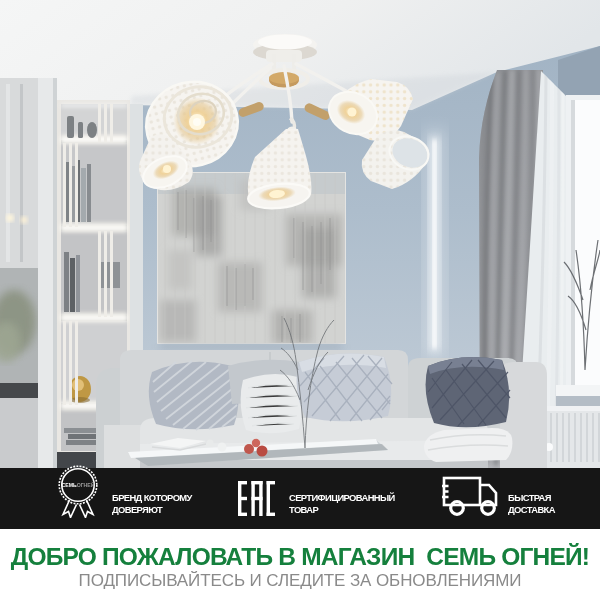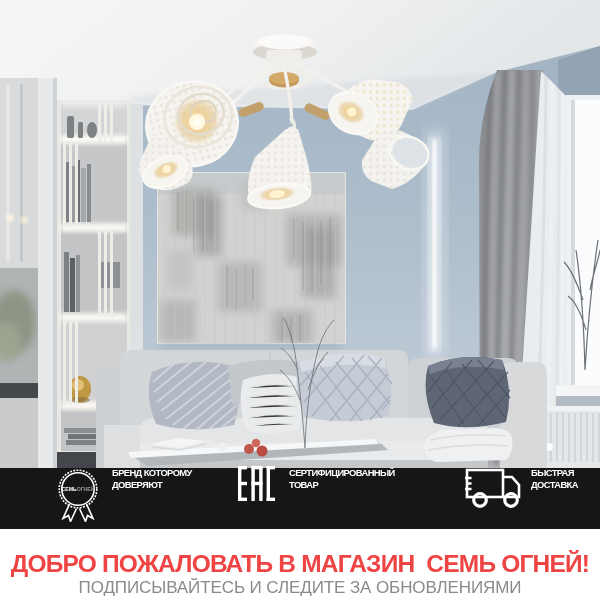--- a/index.html
+++ b/index.html
@@ -1,22 +1,22 @@
 <!DOCTYPE html>
 <html><head>
 <meta charset="utf-8">
 <style>
   html,body{margin:0;padding:0;background:#fff}
   .page{position:relative;width:600px;height:600px;overflow:hidden;font-family:"Liberation Sans",sans-serif;background:#fff}
   .photo{position:absolute;left:0;top:0;width:600px;height:468px}
   .band{position:absolute;left:0;top:468px;width:600px;height:61px;background:#161616}
-  .badge{position:absolute;top:0;height:50px;display:flex;align-items:flex-start;color:#fff}
+  .badge{position:absolute;top:0;height:50px;display:flex;align-items:flex-end;color:#fff}
   .btxt{font-size:9.4px;font-weight:bold;letter-spacing:-0.6px;line-height:12.3px;color:#fff;white-space:nowrap;position:relative;top:-1.5px}
   .welcome{position:absolute;left:0;top:529px;width:600px;height:71px;background:#fff;text-align:center}
-  .wh1{margin:0;padding-top:22px;font-size:24.5px;font-weight:bold;color:#ef4444;letter-spacing:-0.8px;line-height:26px;white-space:nowrap}
+  .wh1{margin:0;padding-top:15px;font-size:24.5px;font-weight:bold;color:#15803d;letter-spacing:-0.8px;line-height:26px;white-space:nowrap}
   .wh2{margin:0;margin-top:1px;font-size:17px;color:#8a8a8a;letter-spacing:-0.1px;white-space:nowrap}
 </style>
 </head>
 <body>
 <div class="page">
 
   <div class="photo">
   <svg width="600" height="468" viewBox="0 0 600 468">
     <defs>
       <linearGradient id="wallg" x1="0" y1="0" x2="0" y2="1">
@@ -449,21 +449,21 @@
           <rect x="13.4" y="0" width="11.2" height="3.4"></rect>
           <rect x="13.4" y="15.8" width="11.2" height="3.4"></rect>
           <rect x="28.6" y="0" width="3.4" height="35"></rect>
           <rect x="28.6" y="0" width="8.4" height="3.4"></rect>
           <rect x="28.6" y="31.6" width="8.4" height="3.4"></rect>
         </g>
       </svg>
       <div class="btxt" style="margin-left:14px">СЕРТИФИЦИРОВАННЫЙ<br>ТОВАР</div>
     </div>
 
-    <div class="badge" style="left:460px">
+    <div class="badge" style="left:437px">
       <svg width="62" height="42" viewBox="0 0 62 42" style="position:relative;top:-2px">
         <g fill="none" stroke="#ffffff" stroke-width="2.6">
           <rect x="7" y="4" width="36" height="27"></rect>
           <path d="M43,11 L52,11 L59,19 L59,31 L43,31"></path>
         </g>
         <circle cx="20" cy="34" r="6.3" fill="none" stroke="#ffffff" stroke-width="3.2"></circle>
         <circle cx="51" cy="34" r="6.3" fill="none" stroke="#ffffff" stroke-width="3.2"></circle>
         <g stroke="#ffffff" stroke-width="2.4">
           <path d="M5,12 L11.5,12 M7.5,17.5 L11.5,17.5 M5,23 L11.5,23"></path>
         </g>

